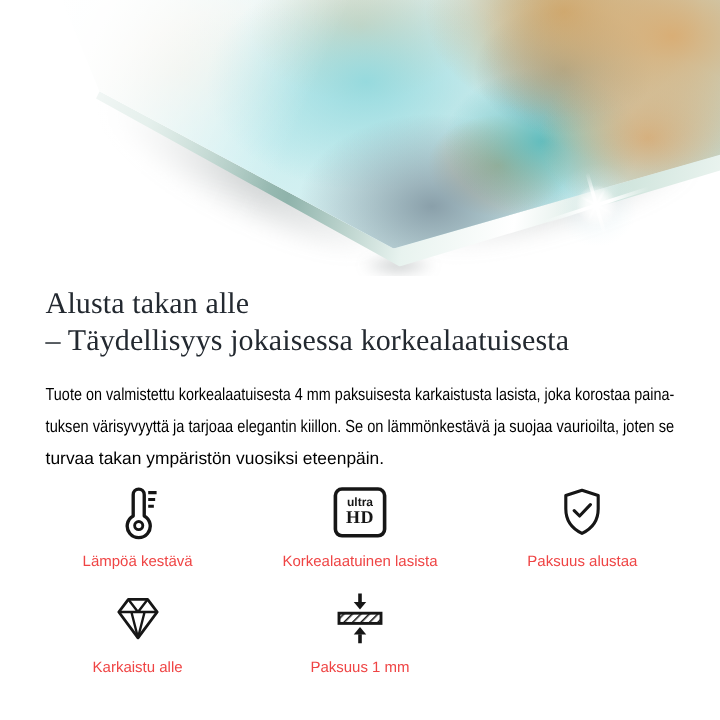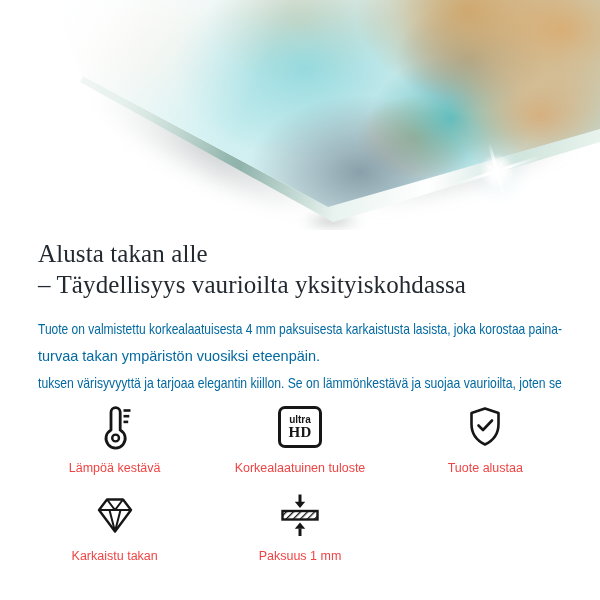--- a/index.html
+++ b/index.html
@@ -61,21 +61,21 @@
 
   
   .content{padding:0 38px;}
   h1{
     margin:8px 0 0 0;
     font-family:"Liberation Serif","DejaVu Serif",serif;
     font-weight:400;color:#232930;
     font-size:25px;line-height:31px;letter-spacing:.1px;
   }
   h1 .hline{display:block;white-space:nowrap;}
-  .para{margin:16px 0 0 0;color:#0369a1;font-size:14.5px;line-height:27px;}
+  .para{margin:16px 0 0 0;color:#000000;font-size:14.5px;line-height:27px;}
   .para .pline{display:block;height:27px;}
   .fit{display:inline-block;white-space:nowrap;}
 
   
   .features{
     margin-top:7px;padding:0 22px;
     display:grid;grid-template-columns:1fr 1fr 1fr;row-gap:16px;
   }
   .cell{display:flex;flex-direction:column;align-items:center;}
   .icon-box{height:46px;display:flex;align-items:center;justify-content:center;}
@@ -105,26 +105,26 @@
       <span class="s-ray s-r2"></span>
       <span class="s-ray s-r3"></span>
       <span class="s-ray s-r4"></span>
       <span class="s-glow"></span>
     </div>
   </div>
 
   <div class="content">
     <h1>
       <span class="hline fit">Alusta takan alle</span>
-      <span class="hline fit">– Täydellisyys vaurioilta yksityiskohdassa</span>
+      <span class="hline fit">– Täydellisyys jokaisessa korkealaatuisesta</span>
     </h1>
     <div class="para">
       <span class="pline"><span class="fit" style="transform-origin: left center; transform: scaleX(0.827804);">Tuote on valmistettu korkealaatuisesta 4 mm paksuisesta karkaistusta lasista, joka korostaa paina-</span></span>
+      <span class="pline"><span class="fit" style="transform-origin: left center; transform: scaleX(0.839744);">tuksen värisyvyyttä ja tarjoaa elegantin kiillon. Se on lämmönkestävä ja suojaa vaurioilta, joten se</span></span>
       <span class="pline"><span class="fit">turvaa takan ympäristön vuosiksi eteenpäin.</span></span>
-      <span class="pline"><span class="fit" style="transform-origin: left center; transform: scaleX(0.839744);">tuksen värisyvyyttä ja tarjoaa elegantin kiillon. Se on lämmönkestävä ja suojaa vaurioilta, joten se</span></span>
     </div>
   </div>
 
   <div class="features">
 
     <div class="cell">
       <div class="icon-box">
         <svg width="46" height="46" viewBox="0 0 46 46" fill="none" stroke="#161616">
           <path d="M19 8.2 a4.6 4.6 0 0 1 9.2 0 V26 a9.6 9.6 0 1 1 -9.2 0 Z" stroke-width="2.8" stroke-linejoin="round"></path>
           <circle cx="23.6" cy="34" r="3.4" stroke-width="2.4"></circle>
@@ -136,41 +136,41 @@
       <div class="label">Lämpöä kestävä</div>
     </div>
 
     <div class="cell">
       <div class="icon-box">
         <div class="uhd">
           <span class="u1">ultra</span>
           <span class="u2">HD</span>
         </div>
       </div>
-      <div class="label">Korkealaatuinen tuloste</div>
+      <div class="label">Korkealaatuinen lasista</div>
     </div>
 
     <div class="cell">
       <div class="icon-box">
         <svg width="46" height="46" viewBox="0 0 46 46" fill="none" stroke="#161616">
           <path d="M23 4.5 L36.5 9 V20 C36.5 29.5 31.5 36.5 23 40.5 C14.5 36.5 9.5 29.5 9.5 20 V9 Z" stroke-width="2.6" stroke-linejoin="round"></path>
           <path d="M16.5 21.5 L21 26 L30 16.5" stroke-width="2.6" stroke-linecap="round" stroke-linejoin="round"></path>
         </svg>
       </div>
-      <div class="label">Tuote alustaa</div>
+      <div class="label">Paksuus alustaa</div>
     </div>
 
     <div class="cell">
       <div class="icon-box">
         <svg width="46" height="46" viewBox="0 0 46 46" fill="none" stroke="#161616">
           <path d="M7 18 L15 7.5 H31 L39 18 L23 39.5 Z" stroke-width="2.4" stroke-linejoin="round"></path>
           <path d="M7 18 H39 M15 7.5 L23 18 M31 7.5 L23 18 M17.5 18 L23 39.5 M28.5 18 L23 39.5" stroke-width="2"></path>
         </svg>
       </div>
-      <div class="label">Karkaistu takan</div>
+      <div class="label">Karkaistu alle</div>
     </div>
 
 
     <div class="cell">
       <div class="icon-box">
         <svg width="46" height="46" viewBox="0 0 46 46">
           <defs>
             <pattern id="hatch" width="5" height="5" patternUnits="userSpaceOnUse" patternTransform="rotate(45)">
               <rect width="5" height="5" fill="#ffffff"></rect>
               <line x1="0" y1="0" x2="0" y2="5" stroke="#161616" stroke-width="2.6"></line>

